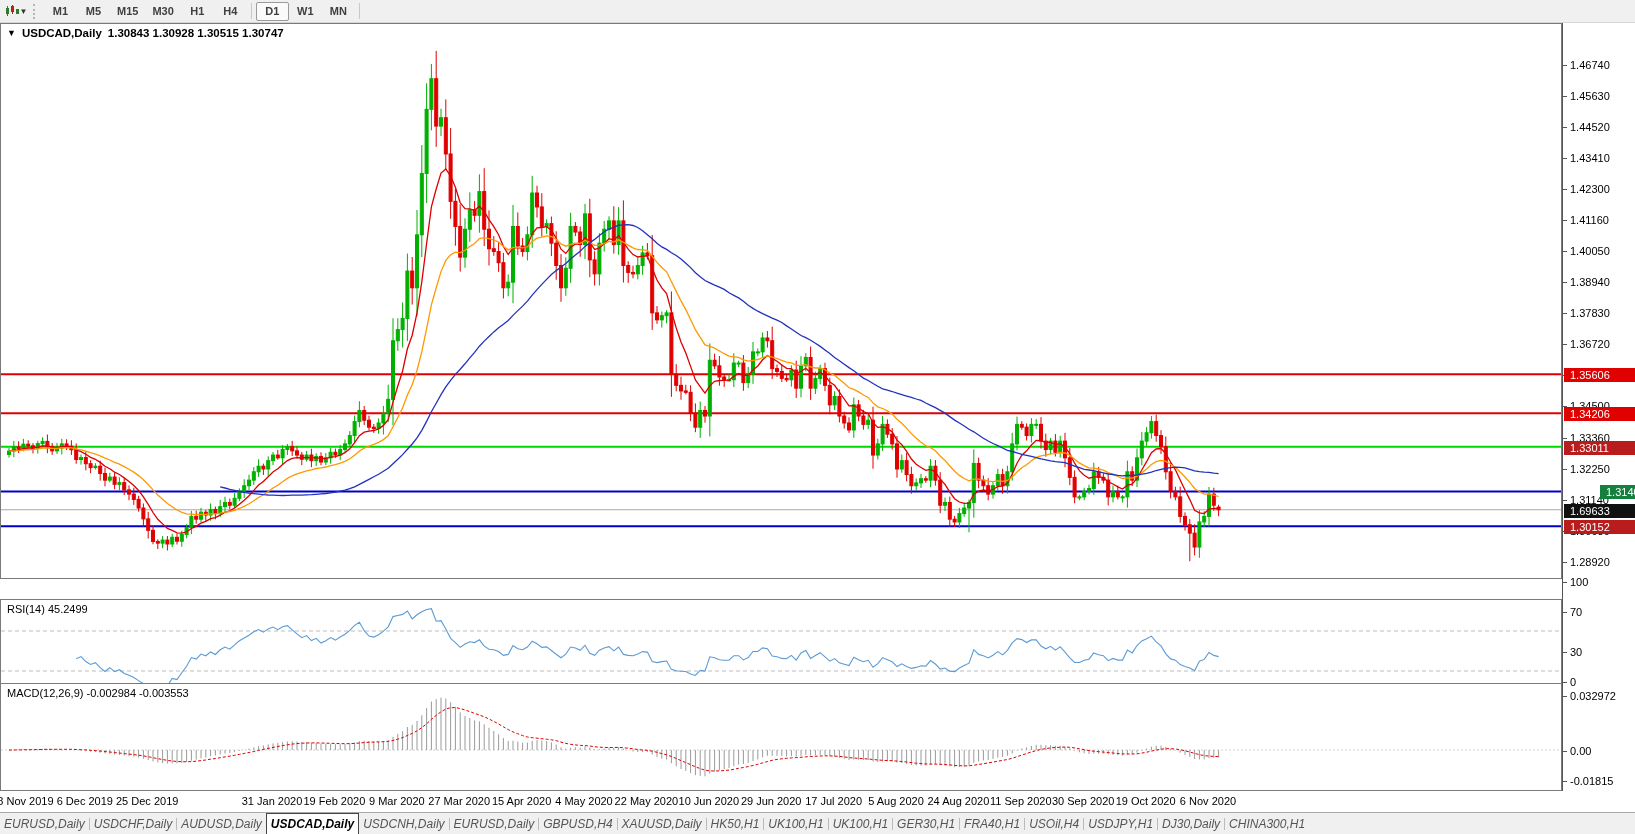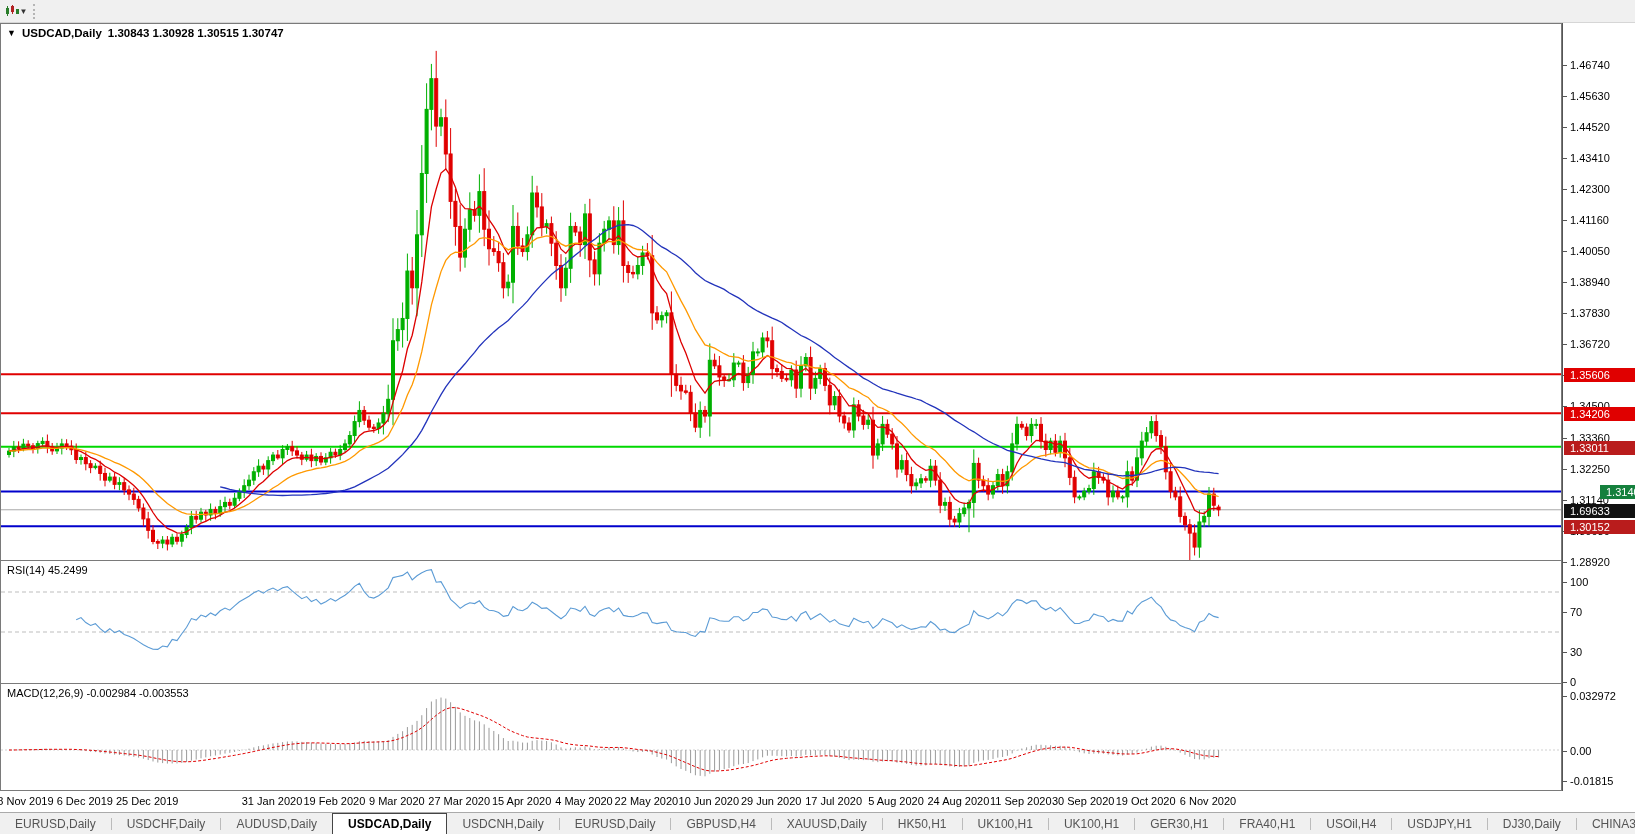--- a/index.html
+++ b/index.html
@@ -13,61 +13,74 @@
   .tb-grip { width:5px; height:15px; border-left:2px dotted #b5b5b5; margin:0 6px 0 4px; }
   .tf-btn { min-width:33px; height:19px; font-size:11px; font-weight:700; color:#404040;
     display:flex; align-items:center; justify-content:center; padding:0 6px; cursor:pointer;
     border:1px solid transparent; border-radius:2px; }
   .tf-btn.active { background:#fafafa; border:1px solid #9a9a9a; }
   .tf-sep { width:1px; height:16px; background:#c9c9c9; margin:0 4px; }
   
   .pane { position:absolute; left:0; width:1562px; background:#fff;
     border:1px solid #7a7a7a; }
   #main-pane { top:23px; height:556px; }
-  #rsi-pane  { top:560px; height:128px;text-align:right; }
+  #rsi-pane  { top:599px; height:128px;text-align:right; }
   #macd-pane { top:683px; height:108px; }
   .pane svg { position:absolute; left:0; top:0; }
   .pane-label { position:absolute; left:6px; top:3px; font-size:11px; color:#000; z-index:5; white-space:nowrap; }
   #chart-title { font-weight:700; font-size:11.5px; display:flex; gap:6px; align-items:center; }
   #chart-title .sym-caret { font-size:9px; }
   
   #axis-gutter { position:absolute; left:1562px; top:23px; width:73px; height:768px;
     background:#fff; }
   .ax-tick { position:absolute; left:7px; font-size:11px; color:#000; white-space:nowrap; }
   .ax-tickline { position:absolute; left:0; width:4px; height:1px; background:#555; }
   .badge { position:absolute; left:1px; width:71px; height:14px; font-size:11px; color:#fff;
     display:flex; align-items:center; padding-left:6px; z-index:6; }
   
   #date-strip { position:absolute; left:0; top:791px; width:1635px; height:21px; background:#fff; }
   .date-label { position:absolute; top:4px; font-size:11px; color:#000; white-space:nowrap;
     transform:translateX(-50%); }
   
   #tab-bar { position:absolute; left:0; top:812px; width:1635px; height:22px; background:#f0f0f0;
     border-top:1px solid #aaa; display:flex; align-items:stretch; }
-  .tab { display:flex; align-items:center; padding:0 15px; font-size:12px; color:#555;
-    cursor:pointer; position:relative; white-space:nowrap; }
+  .tab { display:flex; align-items:center; padding:0 4px; font-size:12px; color:#555;
+    cursor:pointer; position:relative; white-space:nowrap;font-style:italic; }
   .tab-sep { width:1px; height:12px; background:#bbb; align-self:center; }
   .tab.active { background:#fff; color:#000; font-weight:700;
     border-left:1px solid #444; border-right:1px solid #444; border-top:1px solid #444; margin-top:0px; }
 </style>
 </head>
 <body>
 
 <div id="toolbar">
   <div class="tb-icon">
     <svg width="14" height="12" viewBox="0 0 14 12">
       <rect x="1" y="3" width="3" height="6" fill="#2a7d2a"></rect>
         <line x1="2.5" y1="1" x2="2.5" y2="11" stroke="#2a7d2a"></line>
       <rect x="6" y="1" width="3" height="6" fill="#b22222"></rect>
         <line x1="7.5" y1="0" x2="7.5" y2="9" stroke="#b22222"></line>
       <rect x="11" y="4" width="3" height="5" fill="#2a7d2a"></rect>
     </svg>
     <span class="tb-caret">▼</span>
   </div>
   <div class="tb-grip"></div>
+  <div id="tf-buttons" style="display:flex;align-items:center;">
+      <div class="tf-btn">M1</div>
+      <div class="tf-btn">M5</div>
+      <div class="tf-btn">M15</div>
+      <div class="tf-btn">M30</div>
+      <div class="tf-btn">H1</div>
+      <div class="tf-btn">H4</div>
+      <div class="tf-sep"></div>
+      <div class="tf-btn active">D1</div>
+      <div class="tf-btn">W1</div>
+      <div class="tf-btn">MN</div>
+      <div class="tf-sep"></div>
+    </div>
 </div>
 
 <div id="main-pane" class="pane">
   <div class="pane-label" id="chart-title">
     <span class="sym-caret">▼</span>
     <span>USDCAD,Daily</span>
     <span>1.30843 1.30928 1.30515 1.30747</span>
   </div>
   <svg id="main-svg" width="1560" height="554">
       <line x1="0" y1="350.3175757575756" x2="1560" y2="350.3175757575756" stroke="#e00000" stroke-width="2"></line>

